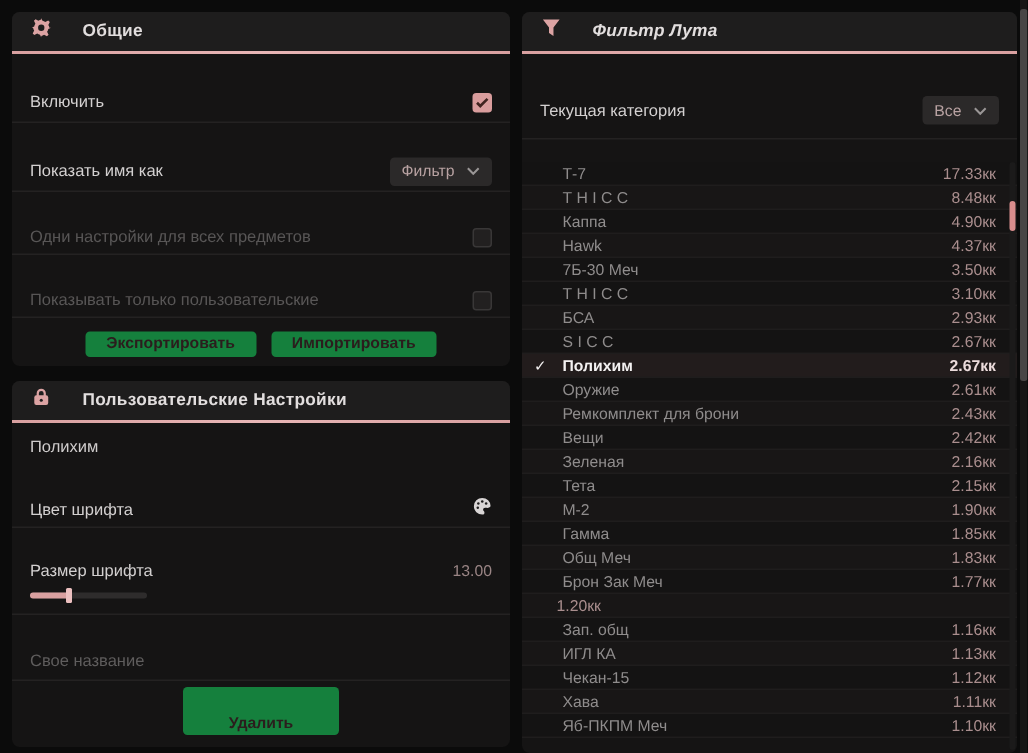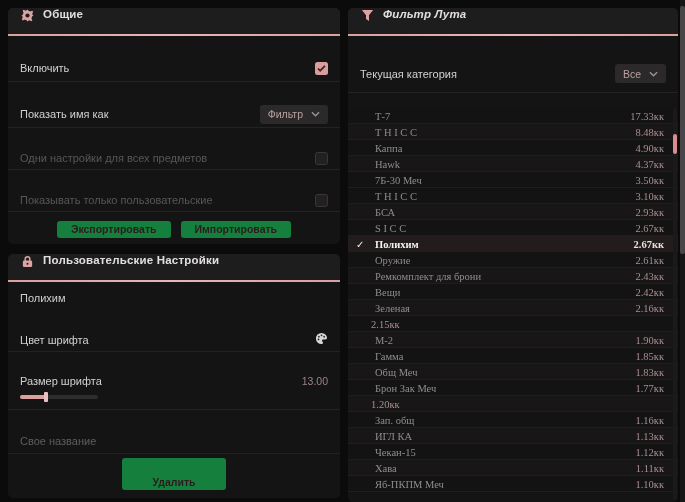--- a/index.html
+++ b/index.html
@@ -7,21 +7,21 @@
     width:685px;height:502px;position:relative;overflow:hidden;
     background:#0b0b0b;
     font-family:"Liberation Sans","DejaVu Sans",sans-serif;
     -webkit-font-smoothing:antialiased;
   }
   .panel{position:absolute;background:#151414;border-radius:5px;overflow:hidden;}
   #panel-general{left:8px;top:8px;width:332px;height:236px;}
   #panel-custom{left:8px;top:254px;width:332px;height:244px;}
   #panel-filter{left:348px;top:8px;width:330px;height:494px;}
 
-  .panel-header{height:26px;display:flex;align-items:flex-start;gap:9px;padding:0 13px;background:#1e1d1d;}
+  .panel-header{height:26px;display:flex;align-items:center;gap:21px;padding:0 13px;background:#1e1d1d;}
   .panel-title{font-size:11.5px;font-weight:600;color:#e2dede;letter-spacing:.2px;}
   .accent-bar{height:2px;background:linear-gradient(90deg,#d9a0a0,#e8b6b6,#d9a0a0);}
 
   .row{display:flex;align-items:center;justify-content:space-between;padding:0 12px;box-shadow:inset 0 -1px #242222;margin-top:18px;}
   .row.nosep{box-shadow:none;}
   .label{font-size:11px;color:#d3d0d0;}
   .label.disabled{color:#585656;}
   .section-label{font-size:11px;color:#cfcccc;}
 
   .cb{width:13px;height:13px;border-radius:2.5px;display:flex;align-items:center;justify-content:center;}
@@ -38,21 +38,21 @@
   
   .slider-block{padding:0 12px 6px 12px;box-shadow:inset 0 -1px #242222;}
   .slider-track{position:relative;width:78px;height:4px;background:#2e2c2c;border-radius:2px;margin:3px 0 5px 0;}
   .slider-fill{width:26px;height:4px;background:#d9a0a0;border-radius:2px;}
   .slider-thumb{position:absolute;left:24px;top:-3px;width:4px;height:10px;background:#ecc0c0;border-radius:1px;}
   .mono-val{font-size:10.5px;color:#9a8585;}
   input.text-input{flex:1;background:transparent;border:none;outline:none;color:#cfcccc;font-family:inherit;font-size:11px;padding:0;}
   input.text-input::placeholder{color:#5f5d5d;}
 
   
-  #loot-list{position:absolute;left:0;right:0;top:100px;bottom:0;overflow:hidden;font-family:Liberation Serif, serif;}
+  #loot-list{position:absolute;left:0;right:0;top:100px;bottom:0;overflow:hidden;}
   .loot-row{display:flex;align-items:center;height:16px;padding:0 14px 0 8px;box-shadow:inset 0 -1px #1f1d1d;background:#141313;}
   .loot-row.alt{background:#181616;}
   .loot-row .check{width:15px;font-size:10px;color:#f2f0f0;flex:none;}
   .loot-row .iname{flex:1;font-size:10.5px;color:#8f8c8c;padding-left:4px;white-space:nowrap;overflow:hidden;}
   .loot-row .ival{font-size:10.5px;color:#aa8e8e;}
   .loot-row.selected{background:#221c1c;}
   .loot-row.selected .iname{color:#f4f2f2;font-weight:700;}
   .loot-row.selected .ival{color:#ecdcdc;font-weight:700;}
 
   .list-scrollbar{position:absolute;right:1px;top:100px;bottom:2px;width:4px;background:#1b1a1a;border-radius:2px;}
@@ -263,20 +263,21 @@
         <span class="iname">Вещи</span>
         <span class="ival">2.42кк</span>
       </div>
       <div class="loot-row alt">
         <span class="check"></span>
         <span class="iname">Зеленая</span>
         <span class="ival">2.16кк</span>
       </div>
       <div class="loot-row">
         <span class="check"></span>
+        <span class="iname">Тета</span>
         <span class="ival">2.15кк</span>
       </div>
       <div class="loot-row alt">
         <span class="check"></span>
         <span class="iname">М-2</span>
         <span class="ival">1.90кк</span>
       </div>
       <div class="loot-row">
         <span class="check"></span>
         <span class="iname">Гамма</span>

